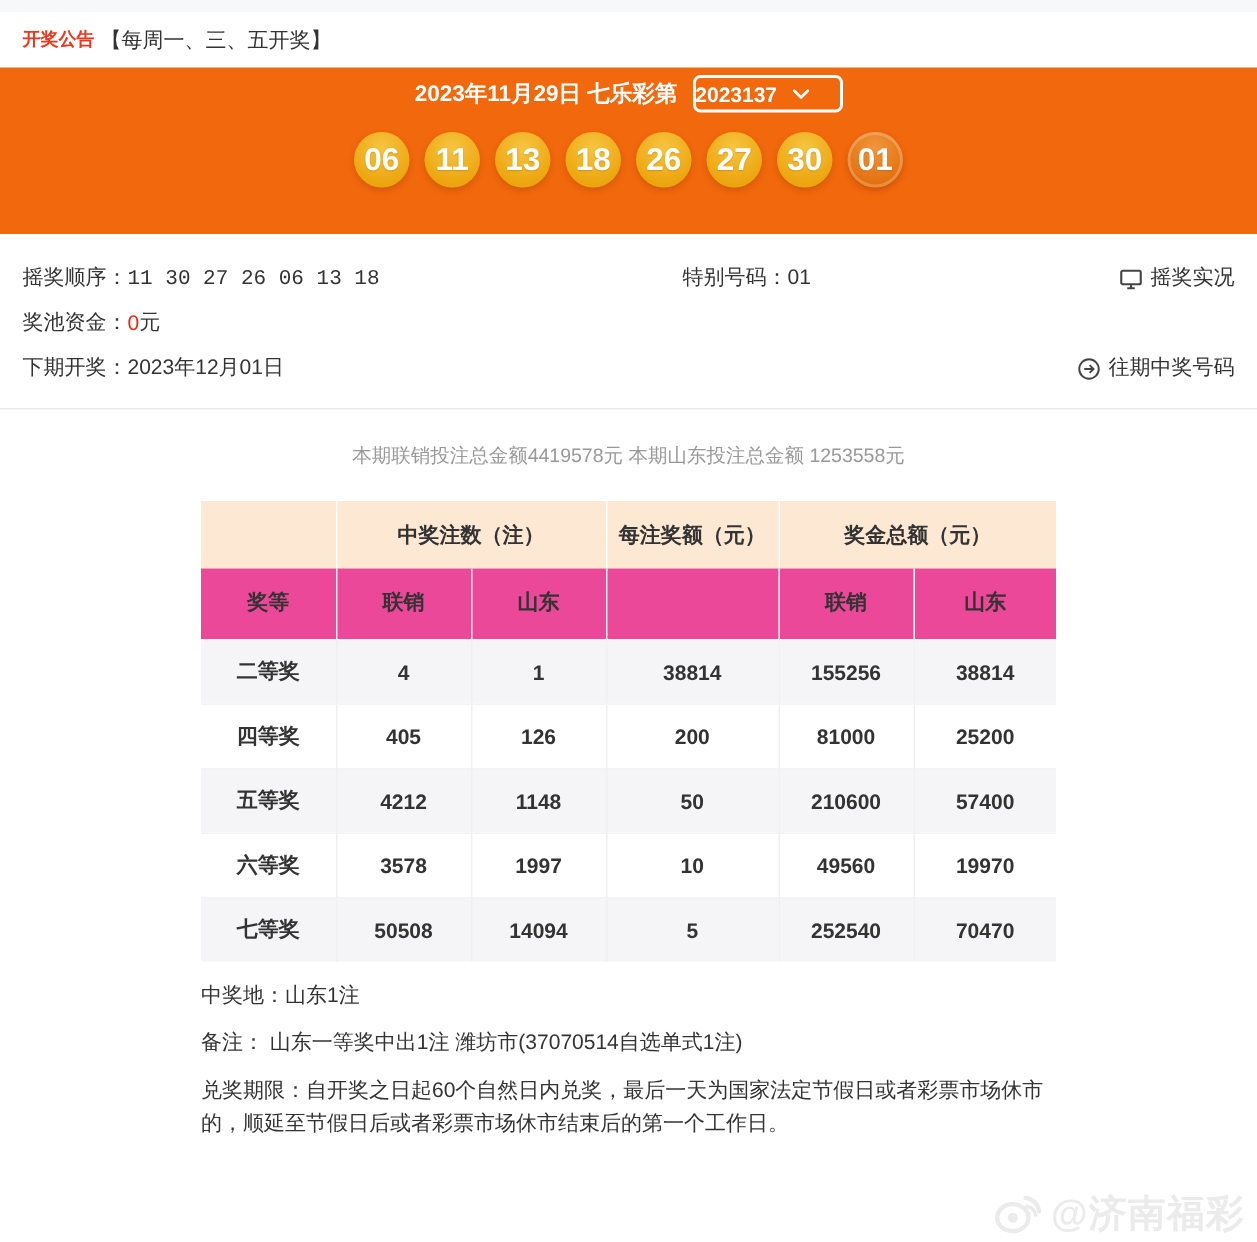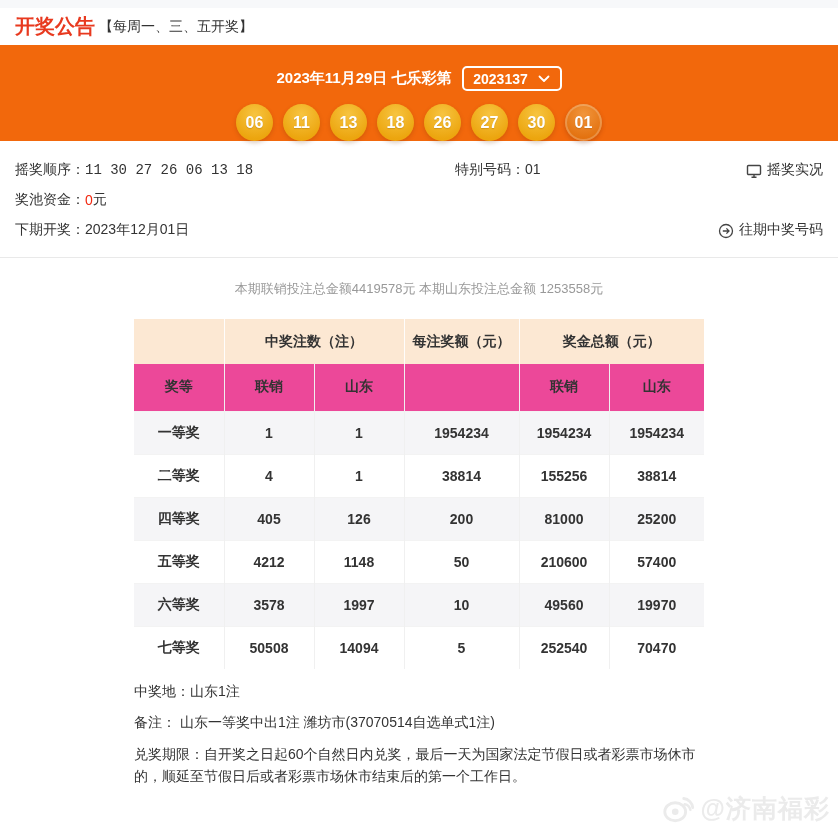--- a/index.html
+++ b/index.html
@@ -10,42 +10,42 @@
     font-family: "Liberation Sans", "DejaVu Sans", sans-serif;
     color: #333;
     position: relative;
     overflow: hidden;
   }
   .top-strip { height: 8px; background: #f7f8fa; }
   .topbar {
     height: 37px; display: flex; align-items: center;
     padding: 0 15px; background: #fff;
   }
-  .topbar-title { color: #e8391f; font-weight: bold; font-size: 20px; margin-right: 4px; }
+  .topbar-title { color: #e8391f; font-weight: bold; font-size: 12px; margin-right: 4px; }
   .topbar-sub { color: #333; font-size: 14px; }
 
-  .banner { height: 96px; background: #f2680c; padding-top: 21px; }
+  .banner { height: 111px; background: #f2680c; padding-top: 5px; }
   .banner-head {
     display: flex; justify-content: center; align-items: center;
     color: #fff; font-size: 15px; font-weight: bold;
   }
   .issue-select {
     margin-left: 10px; width: 100px; height: 25px;
     border: 2px solid #fff; border-radius: 5px;
-    display: flex; align-items: center; justify-content: center;
+    display: flex; align-items: center; justify-content: flex-start;
     gap: 10px; color:#fff; font-size: 14px; font-weight: bold; cursor: pointer;
   }
   .balls {
     margin-top: 13px; display: flex; justify-content: center; gap: 10px;
   }
   .ball {
     width: 37px; height: 37px; border-radius: 50%;
     display: flex; align-items: center; justify-content: center;
     background: radial-gradient(circle at 50% 28%, #f7c440, #eca50e 75%);
-    color: #fff; font-size: 16px; font-weight: bold;
+    color: #fff; font-size: 21px; font-weight: bold;
     text-shadow: 0 1px 1px rgba(120,70,0,.25);
     box-shadow: 0 2px 4px rgba(120,50,0,.25);
   }
   .ball.special {
     background: radial-gradient(circle at 50% 28%, #f1953c, #e26f0c 78%);
     box-shadow: inset 0 0 0 2px rgba(255,255,255,.22), 0 2px 4px rgba(120,40,0,.3);
   }
 
   .info { padding: 4px 15px 0 15px; border-bottom: 1px solid #e9e9e9; }
   .info-row { display: flex; align-items: center; height: 30px; font-size: 14px; color:#333; }
@@ -177,28 +177,20 @@
       <th>奖等</th>
       <th>联销</th>
       <th>山东</th>
       <th></th>
       <th>联销</th>
       <th>山东</th>
     </tr>
   </thead>
   <tbody>
     <tr>
-      <td>一等奖</td>
-      <td>1</td>
-      <td>1</td>
-      <td>1954234</td>
-      <td>1954234</td>
-      <td>1954234</td>
-    </tr>
-    <tr>
       <td>二等奖</td>
       <td>4</td>
       <td>1</td>
       <td>38814</td>
       <td>155256</td>
       <td>38814</td>
     </tr>
     <tr>
       <td>四等奖</td>
       <td>405</td>

